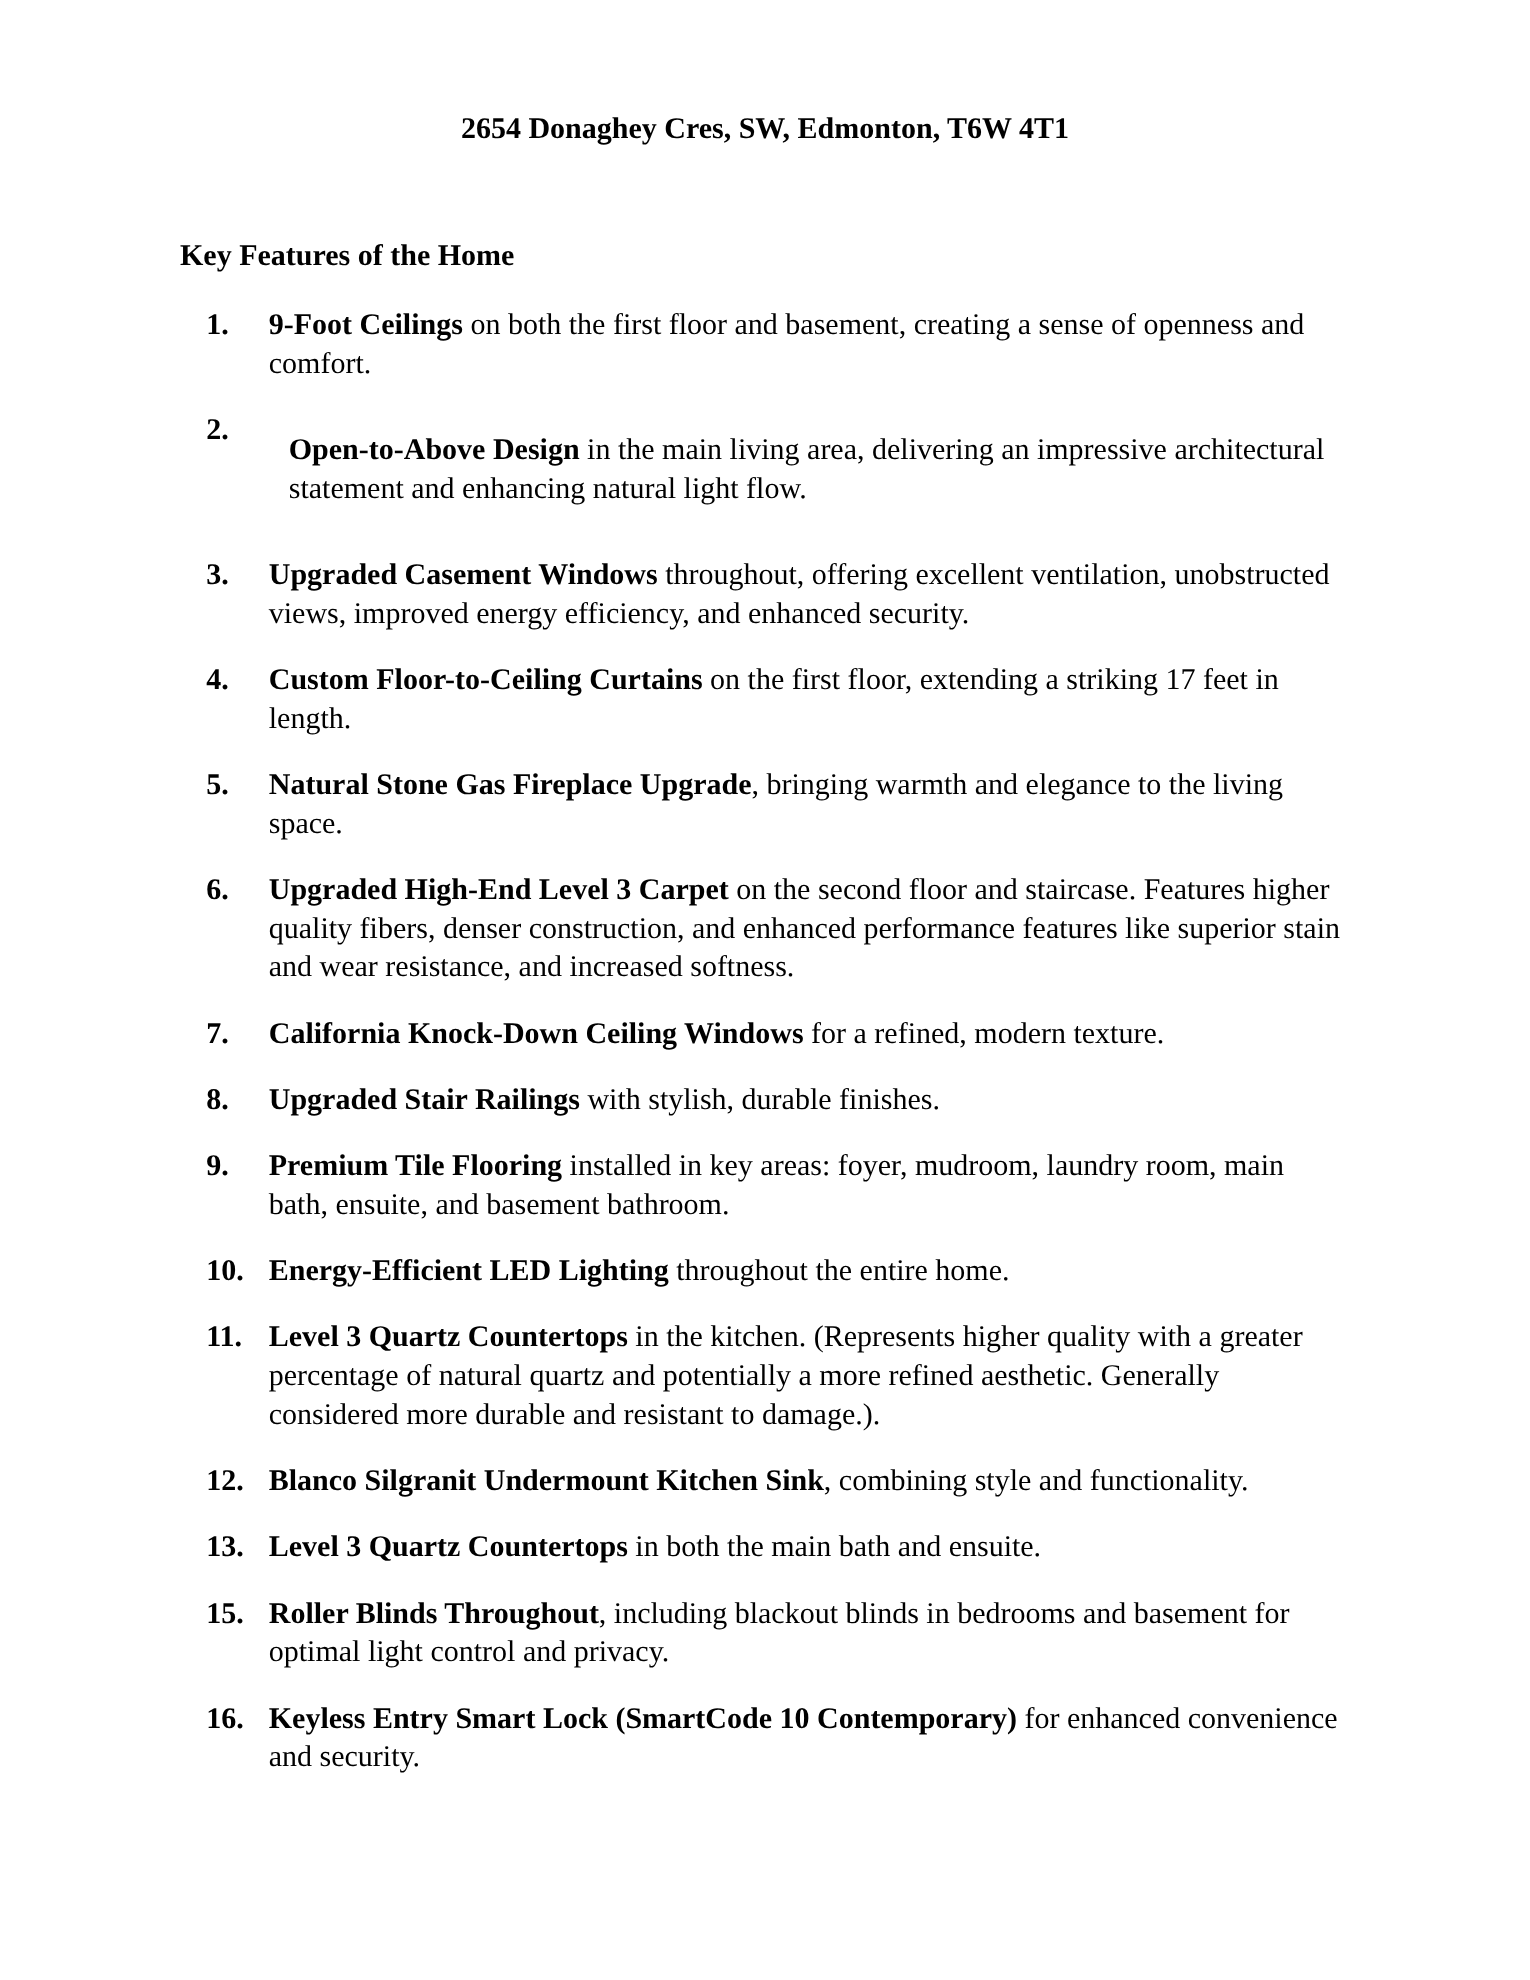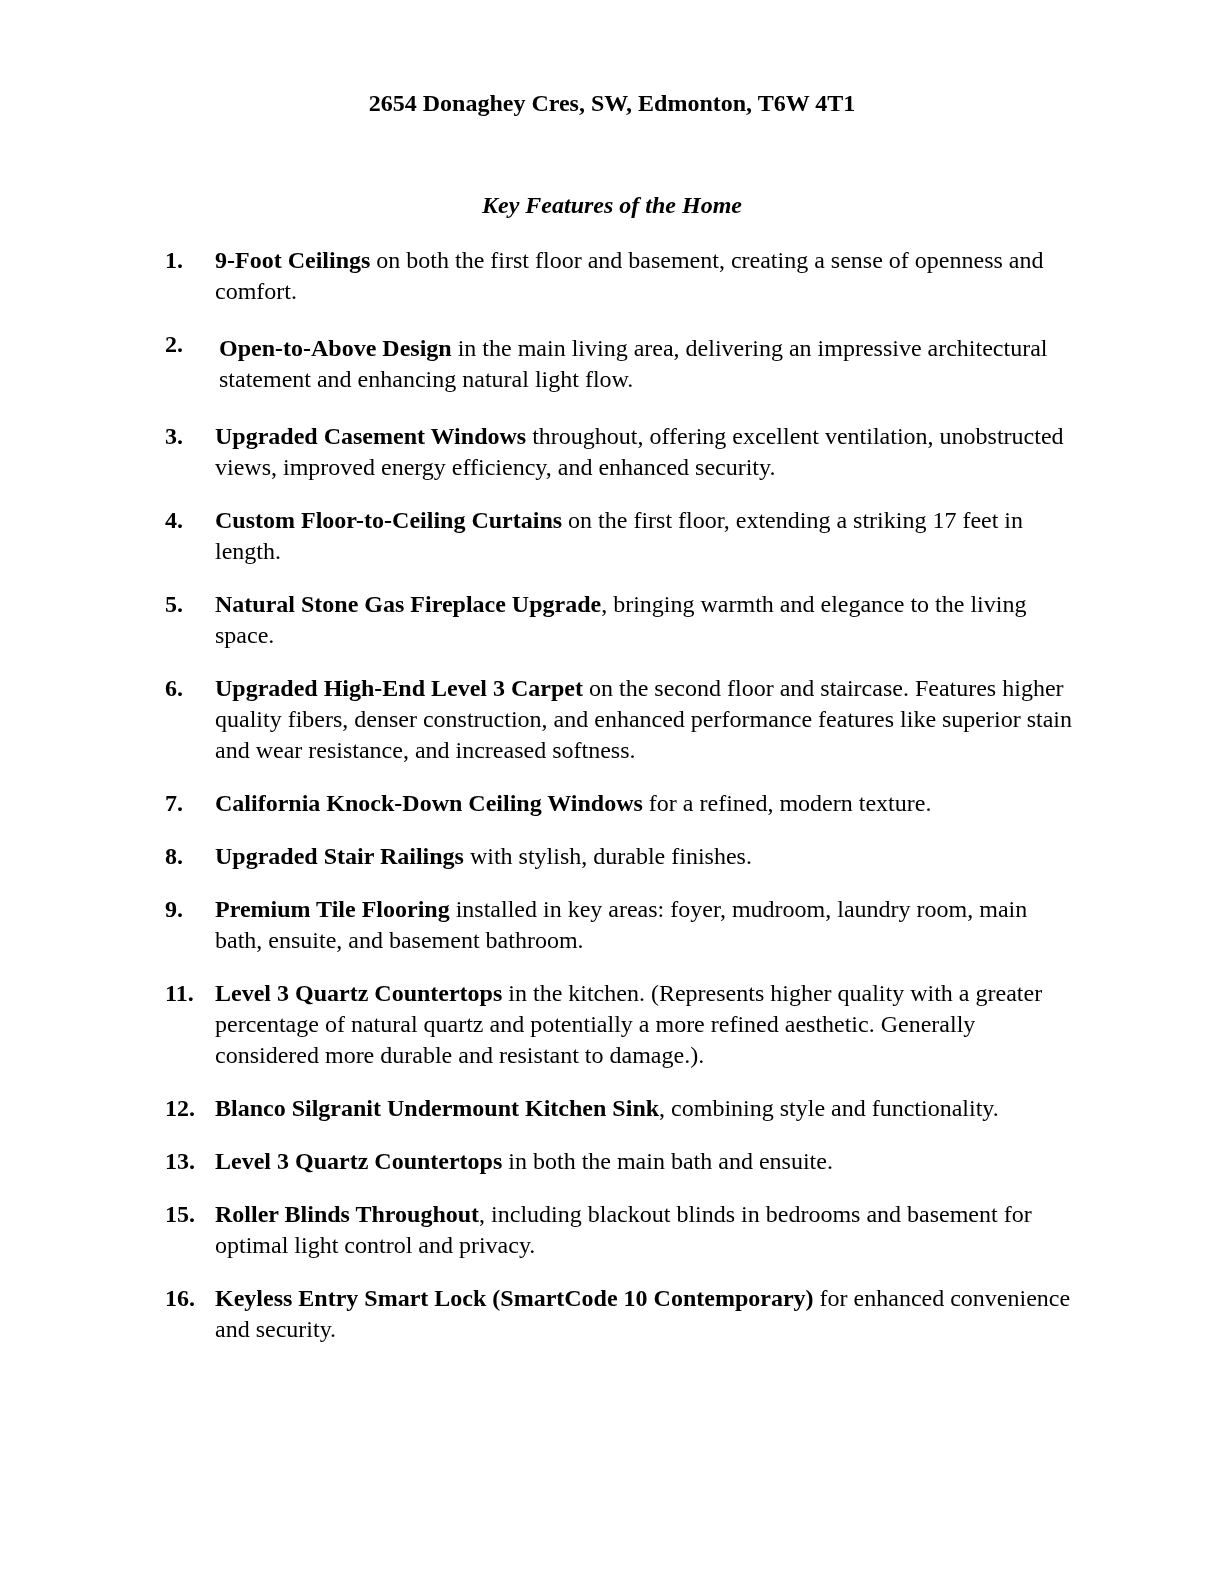--- a/index.html
+++ b/index.html
@@ -19,23 +19,21 @@
     line-height: 31px;
     overflow: hidden;
   }
   .doc-header {
     font-weight: bold;
     margin: 0 0 71px 0;
     text-align: center;
   }
   .doc-title {
     font-weight: bold;
-    text-align: center;
     margin: 0 0 24px 0;
-    font-style: italic;
   }
   .feature-list {
     margin: 0;
     padding: 0;
   }
   .item {
     display: flex;
     margin-bottom: 22px;
   }
   .item .num {
@@ -57,21 +55,21 @@
   <p class="doc-header">2654 Donaghey Cres, SW, Edmonton, T6W 4T1</p>
   <p class="doc-title">Key Features of the Home</p>
 
   <div class="feature-list">
     <div class="item">
         <span class="num">1.</span>
         <p class="text" style="margin:0"><b>9-Foot Ceilings</b><span> on both the first floor and basement, creating a sense of openness and comfort.</span></p>
       </div>
     <div class="item">
         <span class="num">2.</span>
-        <p class="text" style="margin:4px"><b>Open-to-Above Design</b><span> in the main living area, delivering an impressive architectural statement and enhancing natural light flow.</span></p>
+        <p class="text" style="margin:16px"><b>Open-to-Above Design</b><span> in the main living area, delivering an impressive architectural statement and enhancing natural light flow.</span></p>
       </div>
     <div class="item">
         <span class="num">3.</span>
         <p class="text" style="margin:0"><b>Upgraded Casement Windows</b><span> throughout, offering excellent ventilation, unobstructed views, improved energy efficiency, and enhanced security.</span></p>
       </div>
     <div class="item">
         <span class="num">4.</span>
         <p class="text" style="margin:0"><b>Custom Floor-to-Ceiling Curtains</b><span> on the first floor, extending a striking 17 feet in length.</span></p>
       </div>
     <div class="item">
@@ -88,20 +86,24 @@
       </div>
     <div class="item">
         <span class="num">8.</span>
         <p class="text" style="margin:0"><b>Upgraded Stair Railings</b><span> with stylish, durable finishes.</span></p>
       </div>
     <div class="item">
         <span class="num">9.</span>
         <p class="text" style="margin:0"><b>Premium Tile Flooring</b><span> installed in key areas: foyer, mudroom, laundry room, main bath, ensuite, and basement bathroom.</span></p>
       </div>
     <div class="item">
+        <span class="num">10.</span>
+        <p class="text" style="margin:0"><b>Energy-Efficient LED Lighting</b><span> throughout the entire home.</span></p>
+      </div>
+    <div class="item">
         <span class="num">11.</span>
         <p class="text" style="margin:0"><b>Level 3 Quartz Countertops</b><span> in the kitchen. (Represents higher quality with a greater percentage of natural quartz and potentially a more refined aesthetic. Generally considered more durable and resistant to damage.).</span></p>
       </div>
     <div class="item">
         <span class="num">12.</span>
         <p class="text" style="margin:0"><b>Blanco Silgranit Undermount Kitchen Sink</b><span>, combining style and functionality.</span></p>
       </div>
     <div class="item">
         <span class="num">13.</span>
         <p class="text" style="margin:0"><b>Level 3 Quartz Countertops</b><span> in both the main bath and ensuite.</span></p>

